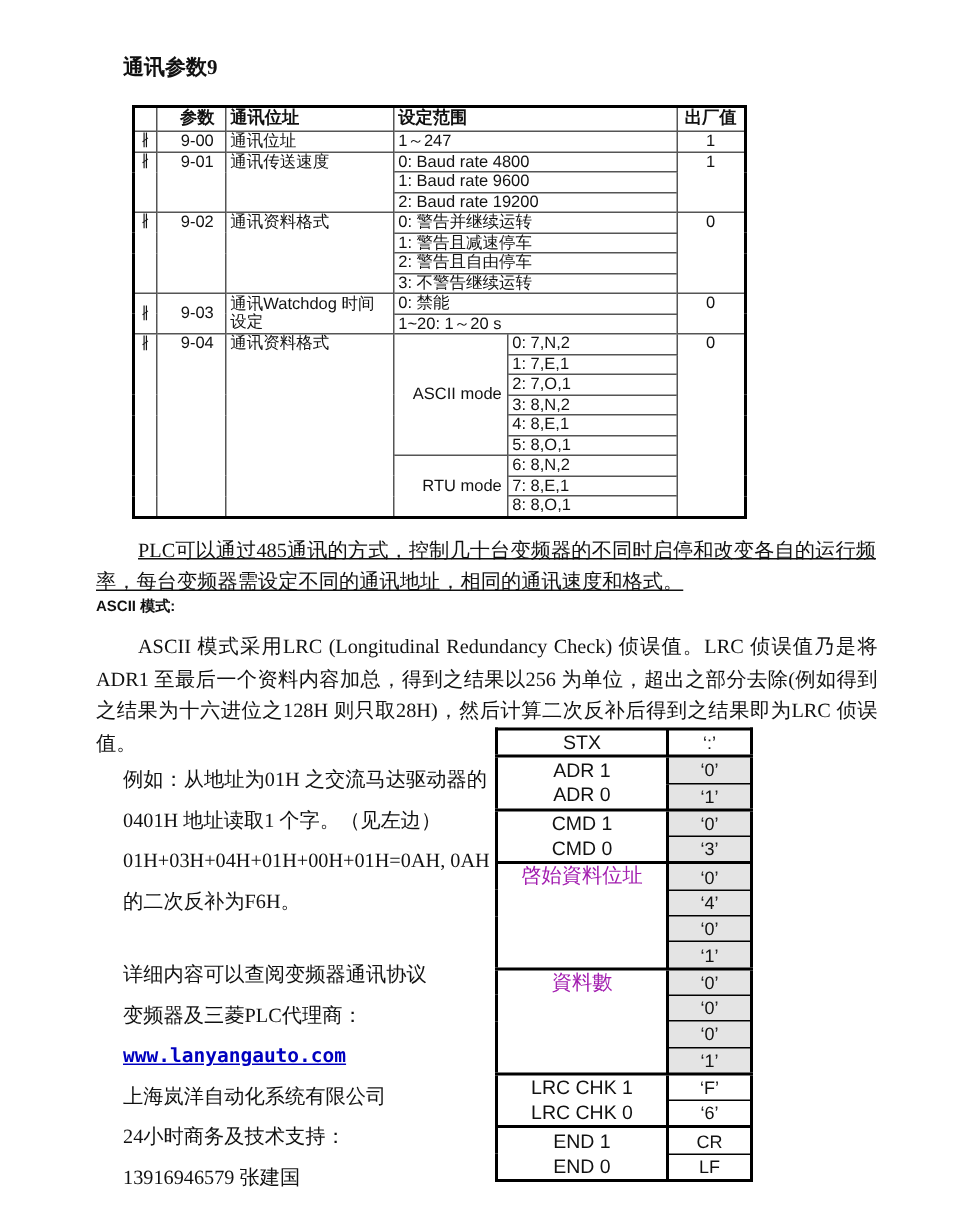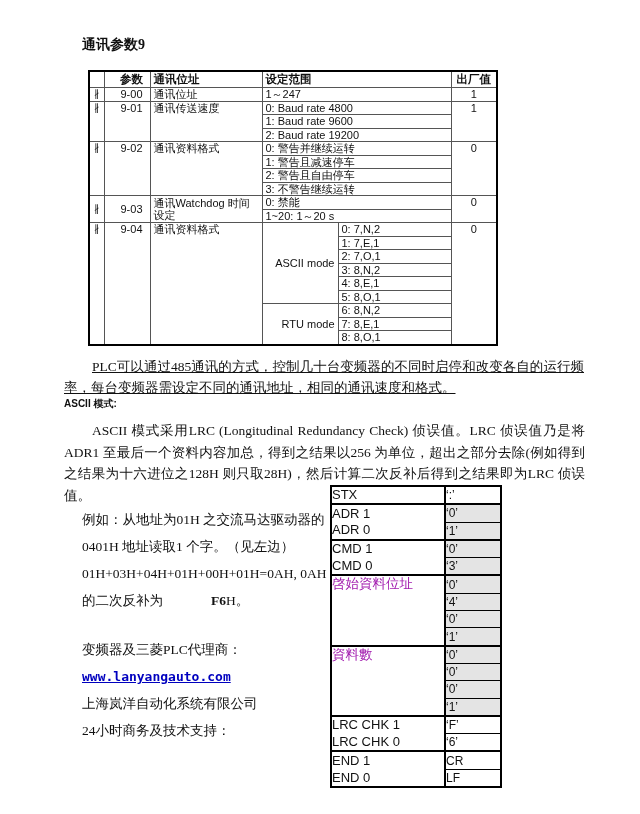--- a/index.html
+++ b/index.html
@@ -32,28 +32,28 @@
   .para{position:absolute;font-size:13.5px;line-height:21px;text-align:justify;}
   .intro{left:64px;top:356px;width:520px;text-indent:28px;text-decoration:underline;}
   .ascii-h{position:absolute;left:64px;top:397px;font-size:10px;font-weight:bold;
            font-family:"Liberation Sans","DejaVu Sans",sans-serif;}
   .lrc{left:64px;top:420px;width:521px;line-height:21.5px;text-indent:28px;}
 
   
   .lefttext{position:absolute;left:82px;top:506px;width:250px;font-size:13.5px;}
   .lefttext .ln{height:27px;line-height:27px;white-space:nowrap;}
   .lefttext .gap{height:22px;}
-  .lefttext b{font-weight:bold;margin-left:48px;}
+  .lefttext b{font-weight:normal;}
   a.site{color:#0000bf;font-weight:bold;text-decoration:underline;
          font-family:"DejaVu Sans Mono","Liberation Mono",monospace;font-size:13px;}
 
   
   .ftable{position:absolute;left:330px;top:485px;width:168px;table-layout:fixed;
           border:2px solid #000;font-family:"Liberation Sans","DejaVu Sans",sans-serif;}
-  .ftable td{height:16.3px;padding:0;text-align:left;line-height:16px;}
+  .ftable td{height:16.3px;padding:0;text-align:center;line-height:16px;}
   .ftable td.lbl{width:112px;font-size:13px;border-right:2px solid #000;}
   .ftable td.val{width:54px;font-size:12px;border:1px solid #000;border-right:none;}
   .ftable tr.gs td{border-top:2px solid #000;}
   .ftable td.shade{background:#e4e4e4;}
   .ftable td.gray{color:#a21caf;vertical-align:top;
                   font-family:"Liberation Serif","DejaVu Serif",serif;font-size:13.5px;}
 </style>
 </head>
 <body>
 
@@ -168,24 +168,26 @@
   <div class="para intro">PLC可以通过485通讯的方式，控制几十台变频器的不同时启停和改变各自的运行频率，每台变频器需设定不同的通讯地址，相同的通讯速度和格式。</div>
   <div class="ascii-h">ASCII 模式:</div>
   <div class="para lrc">ASCII 模式采用LRC (Longitudinal Redundancy Check) 侦误值。LRC 侦误值乃是将ADR1 至最后一个资料内容加总，得到之结果以256 为单位，超出之部分去除(例如得到之结果为十六进位之128H 则只取28H)，然后计算二次反补后得到之结果即为LRC 侦误值。</div>
 
   <div class="lefttext">
     <div class="ln">例如：从地址为01H 之交流马达驱动器的</div>
     <div class="ln">0401H 地址读取1 个字。（见左边）</div>
     <div class="ln">01H+03H+04H+01H+00H+01H=0AH, 0AH</div>
     <div class="ln"><span>的二次反补为</span><b>F6</b><span>H。</span></div>
     <div class="gap"></div>
+    <div class="ln">详细内容可以查阅变频器通讯协议</div>
     <div class="ln">变频器及三菱PLC代理商：</div>
     <div class="ln"><a class="site" href="#">www.lanyangauto.com</a></div>
     <div class="ln">上海岚洋自动化系统有限公司</div>
     <div class="ln">24小时商务及技术支持：</div>
+    <div class="ln">13916946579   张建国</div>
   </div>
 
   <table class="ftable">
     <tbody>
         <tr>
       <td class="lbl">STX</td>
       <td class="val">‘:’</td>
     </tr>
     <tr class="gs">
       <td class="lbl">ADR 1</td>

